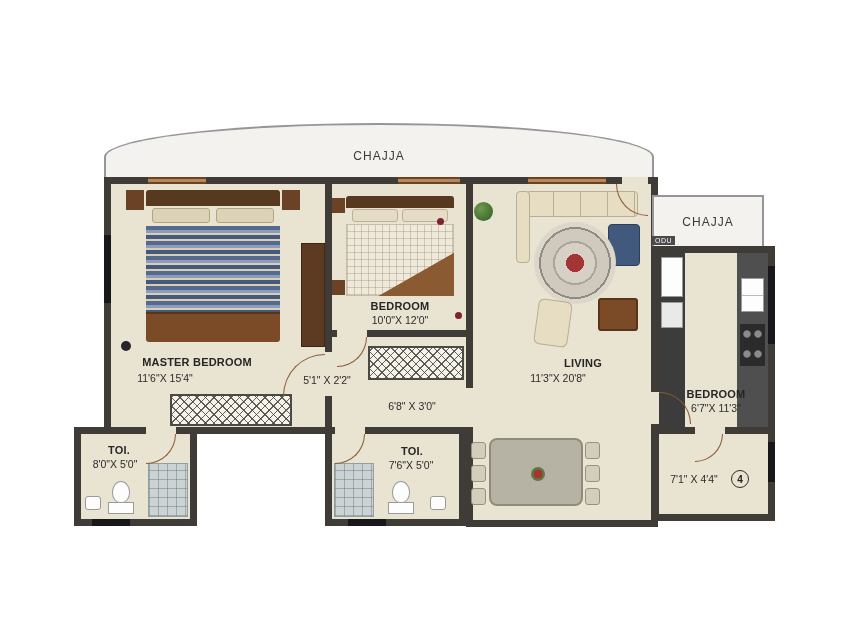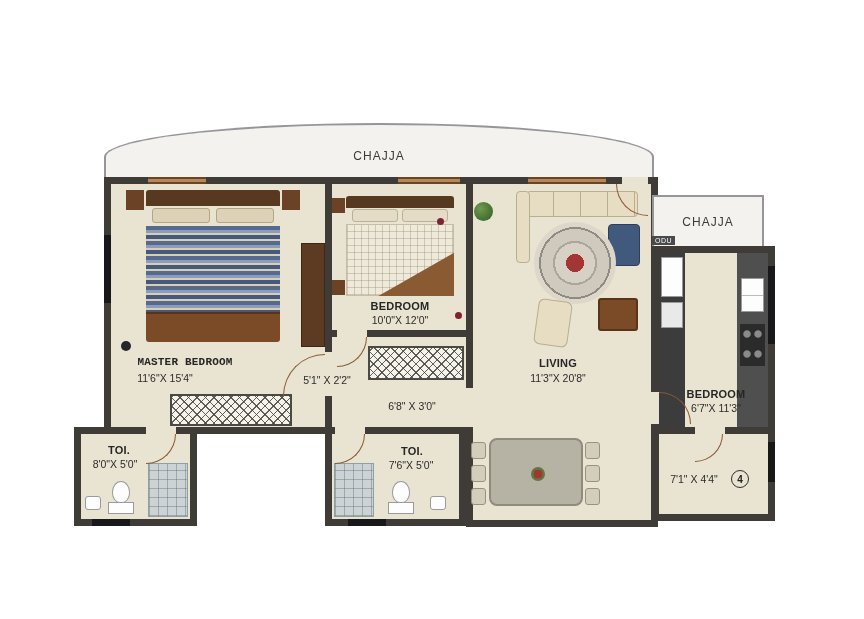--- a/index.html
+++ b/index.html
@@ -169,27 +169,27 @@
   <div class="arc tl" style="left:283px;top:354px;width:42px;height:42px;"></div>
   <div class="arc br" style="left:337px;top:337px;width:30px;height:30px;"></div>
   <div class="arc br" style="left:146px;top:434px;width:30px;height:30px;"></div>
   <div class="arc br" style="left:335px;top:434px;width:30px;height:30px;"></div>
   <div class="arc tr" style="left:659px;top:392px;width:32px;height:32px;"></div>
   <div class="arc bl" style="left:616px;top:184px;width:32px;height:32px;"></div>
   <div class="arc br" style="left:695px;top:434px;width:28px;height:28px;"></div>
 
   <div id="odu">ODU</div>
 
-  <div class="rlabel" style="left:105px;top:356px;width:160px;font-family:Liberation Mono, monospace;">MASTER BEDROOM</div>
+  <div class="rlabel" style="left:117px;top:356px;width:160px;">MASTER BEDROOM</div>
   <div class="rdims" style="left:100px;top:372px;width:130px;">11'6"X 15'4"</div>
 
   <div class="rlabel" style="left:338px;top:300px;width:124px;">BEDROOM</div>
   <div class="rdims" style="left:338px;top:314px;width:124px;">10'0"X 12'0"</div>
 
-  <div class="rlabel" style="left:500px;top:357px;width:116px;">LIVING</div>
+  <div class="rlabel" style="left:525px;top:357px;width:116px;">LIVING</div>
   <div class="rdims" style="left:500px;top:372px;width:116px;">11'3"X 20'8"</div>
 
   <div class="rlabel" style="left:676px;top:388px;width:80px;">BEDROOM</div>
   <div class="rdims" style="left:672px;top:402px;width:88px;">6'7"X 11'3"</div>
 
   <div class="rlabel" style="left:86px;top:444px;width:66px;">TOI.</div>
   <div class="rdims" style="left:78px;top:458px;width:74px;">8'0"X 5'0"</div>
 
   <div class="rlabel" style="left:382px;top:445px;width:60px;">TOI.</div>
   <div class="rdims" style="left:372px;top:459px;width:78px;">7'6"X 5'0"</div>

